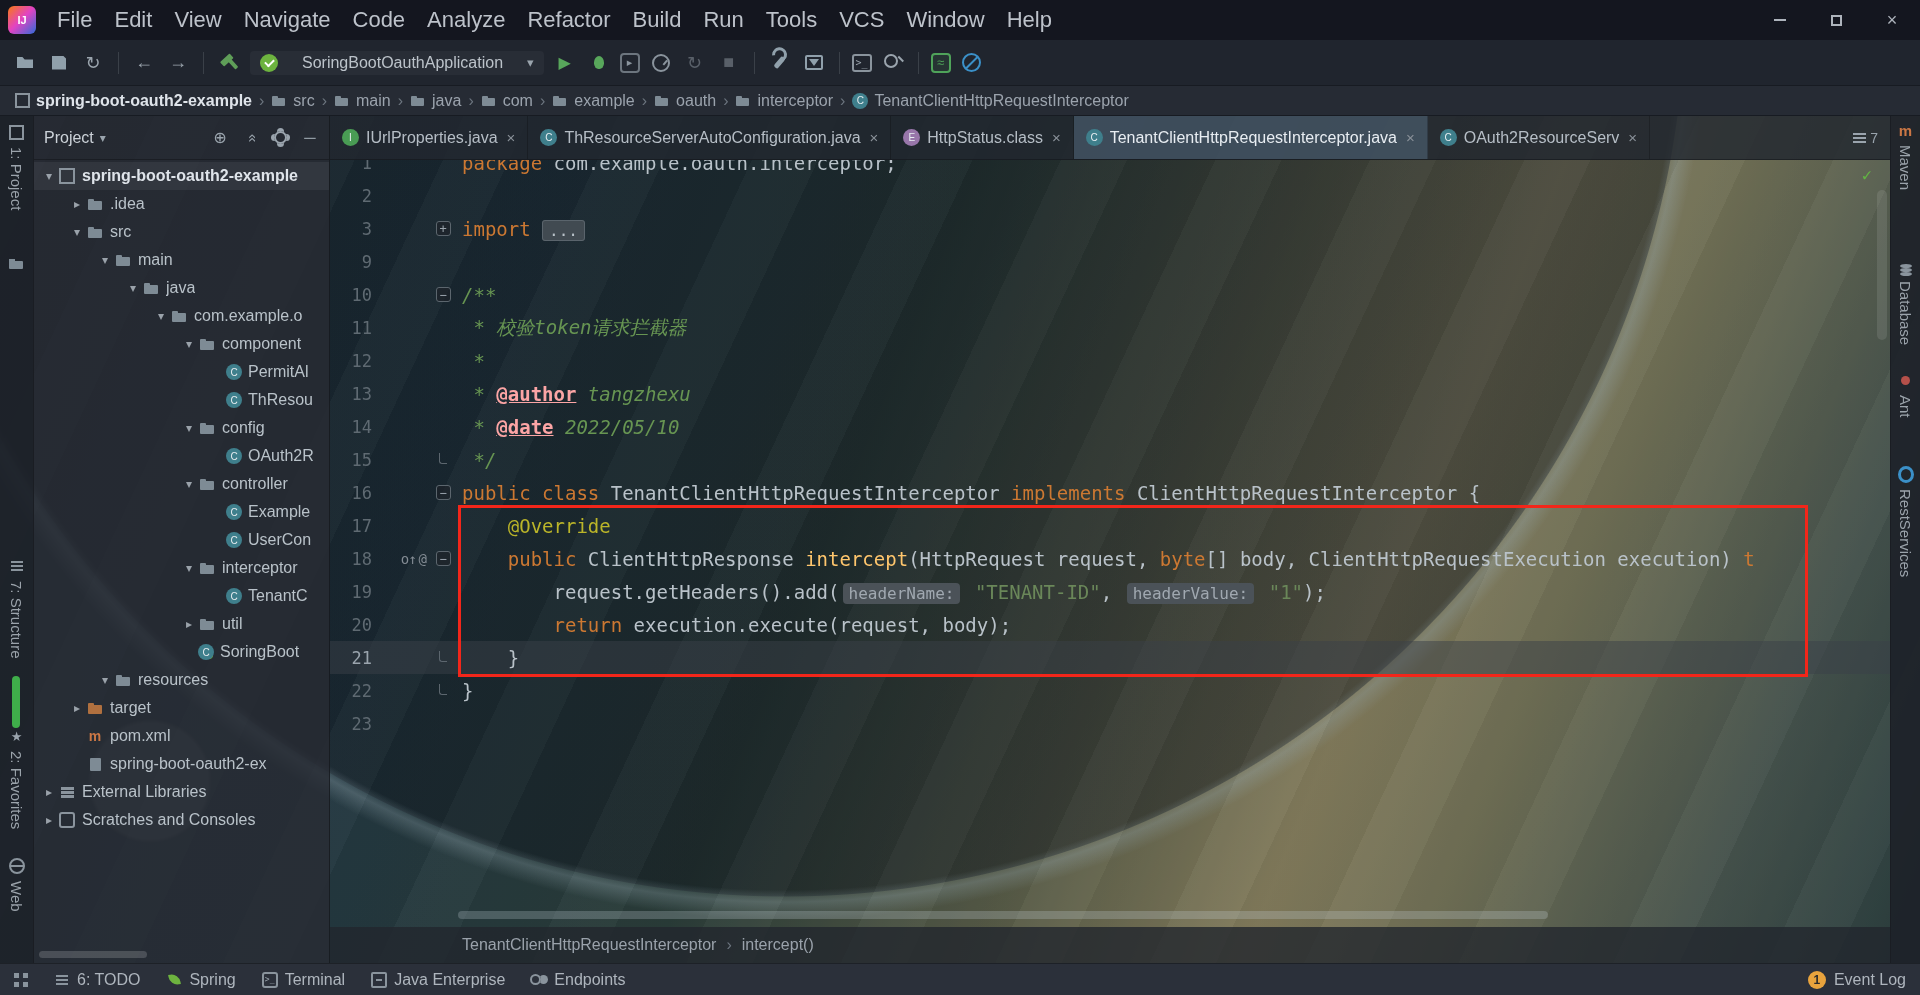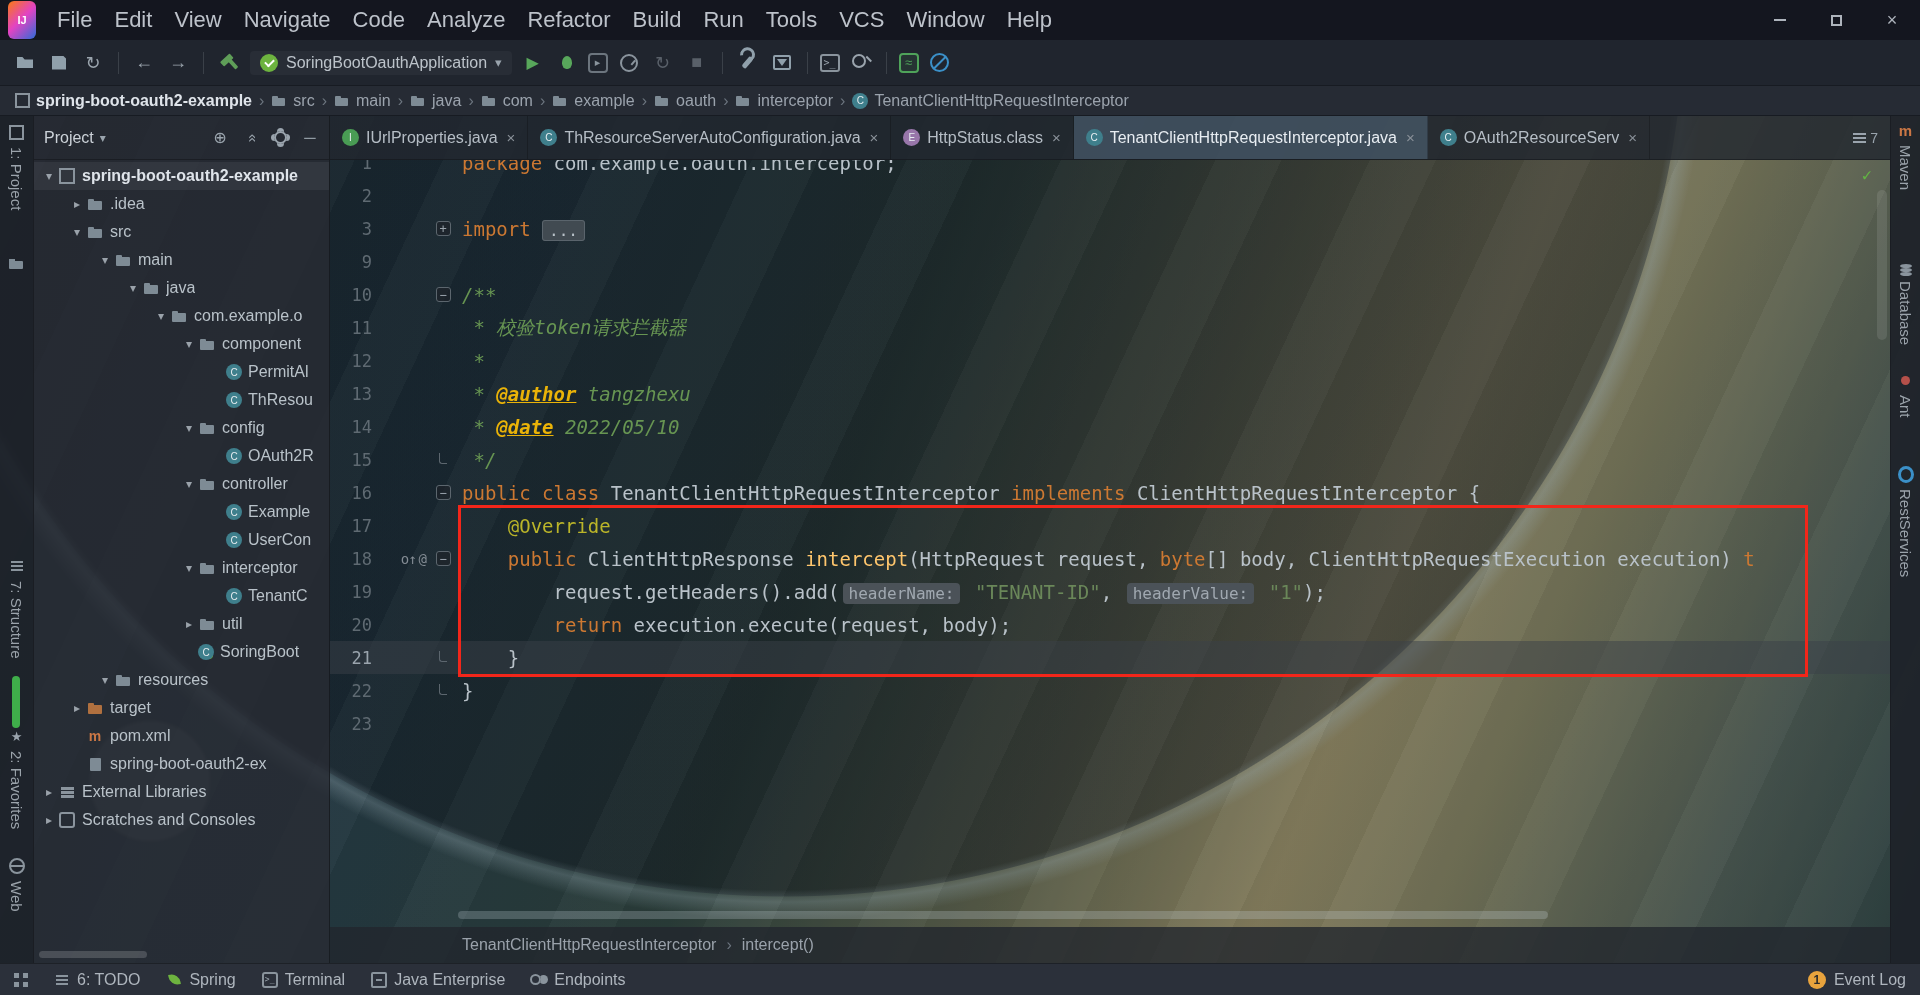--- a/index.html
+++ b/index.html
@@ -2,21 +2,21 @@
 <html><head>
 <meta charset="utf-8">
 <style>
   *{box-sizing:border-box;margin:0;padding:0}
   html,body{width:1920px;height:995px;overflow:hidden}
   body{font-family:"Liberation Sans","DejaVu Sans",sans-serif;background:#14161f;color:#b9c2c9;font-size:16px;-webkit-font-smoothing:antialiased}
   .ide{display:flex;flex-direction:column;width:1920px;height:995px}
 
   
   .titlebar{height:40px;background:#14161f;display:flex;align-items:center;padding:0 0 0 8px;flex:none;position:relative}
-  .logo{width:28px;height:38px;border-radius:6px;background:linear-gradient(135deg,#f97a12,#e343c3 48%,#2e6bd8);display:flex;align-items:center;justify-content:center;font-size:11px;font-weight:bold;color:#fff;margin-right:10px;flex:none}
+  .logo{width:28px;height:28px;border-radius:6px;background:linear-gradient(135deg,#f97a12,#e343c3 48%,#2e6bd8);display:flex;align-items:center;justify-content:center;font-size:11px;font-weight:bold;color:#fff;margin-right:10px;flex:none}
   .menus{display:flex;align-items:center}
   .menu-item{padding:0 11px;font-size:22px;color:#bdc2ca;cursor:default;line-height:40px}
   .win-title{position:absolute;left:0;right:0;text-align:center;font-size:16px;color:#7e848d;pointer-events:none}
   .win-controls{margin-left:auto;display:flex;align-items:center;height:100%}
   .wc{width:56px;height:100%;display:flex;align-items:center;justify-content:center;color:#aeb4bc;font-size:18px}
   .wc-min{width:12px;border-top:2px solid #aeb4bc;display:inline-block}
   .wc-max{width:11px;height:11px;border:2px solid #aeb4bc;display:inline-block}
 
   
   .toolbar{height:46px;background:#20252e;display:flex;align-items:center;gap:8px;padding:0 12px;flex:none;border-bottom:1px solid #171b22}
@@ -39,21 +39,21 @@
   .i-download::before{content:"";width:14px;height:11px;border:2px solid #90a0ab;border-radius:2px}
   .i-download::after{content:"";position:absolute;border:5px solid transparent;border-top:7px solid #90a0ab;transform:translate(0,2px)}
   .i-terminal{border:2px solid #8a949d;border-radius:3px;width:20px;height:18px;font-family:"DejaVu Sans Mono",monospace;font-size:10px;color:#9aa4ad}
   .i-terminal::before{content:">_"}
   .i-search::before{content:"";width:10px;height:10px;border:2px solid #9aa4ad;border-radius:50%;transform:translate(-2px,-2px)}
   .i-search::after{content:"";position:absolute;width:2px;height:7px;background:#9aa4ad;transform:rotate(-45deg) translate(8px,3px)}
   .i-monitor{border:2px solid #4fa35a;border-radius:4px;width:20px;height:20px;color:#4fa35a;font-size:13px;background:rgba(79,163,90,.12)}
   .i-monitor::before{content:"≈"}
   .i-power-save::before{content:"";width:15px;height:15px;border:2px solid #3b90c8;border-radius:50%}
   .i-power-save::after{content:"";position:absolute;width:2px;height:17px;background:#3b90c8;transform:rotate(45deg)}
-  .runcfg{display:flex;align-items:center;gap:8px;padding:3px 10px;border-radius:4px;background:rgba(255,255,255,.04);color:#bcc3ca;font-size:16px}
+  .runcfg{display:flex;align-items:center;gap:24px;padding:3px 10px;border-radius:4px;background:rgba(255,255,255,.04);color:#bcc3ca;font-size:16px}
   .i-springboot{width:18px;height:18px;border-radius:50%;background:#6db33f;position:relative;flex:none}
   .i-springboot::before{content:"";position:absolute;left:5px;top:5px;width:7px;height:4px;border-left:2px solid #fff;border-bottom:2px solid #fff;transform:rotate(-45deg)}
   .runcfg .dd{color:#9aa4ad;font-size:13px}
 
   
   .navbar{height:30px;background:#262b34;display:flex;align-items:center;padding:0 14px;flex:none;border-bottom:1px solid #171b22}
   #bc{display:flex;align-items:center;gap:7px;font-size:16px;color:#9ba3ad}
   .bc-item{display:flex;align-items:center;gap:6px}
   .bc-item.first .bcl{color:#dfe4ea;font-weight:bold}
   .bc-sep{color:#6b747e}
@@ -141,21 +141,21 @@
   .ln{width:52px;flex:none;text-align:right;padding-right:10px;font-size:17px;color:#5f6a72}
   .gi{width:48px;flex:none;display:flex;align-items:center;justify-content:flex-end;gap:3px;padding-right:4px}
   .g-override,.g-annotation{color:#848c94;font-size:14px;letter-spacing:-1px}
   .fd{width:26px;flex:none;display:flex;align-items:center;justify-content:center}
   .fm{width:15px;height:15px;border:1px solid #5c666e;border-radius:3px;background:rgba(30,34,40,.6);color:#9aa4ad;font-size:12px;display:flex;align-items:center;justify-content:center}
   .fm-end{width:8px;height:11px;border:none;border-left:1px solid #5c666e;border-bottom:1px solid #5c666e;border-radius:0 0 0 3px;background:transparent;margin-top:-2px}
   .codeln{white-space:pre;padding-left:6px;font-size:19px;color:#b9c2c9}
   .tk-k{color:#cc7832}
   .tk-p{color:#b9c2c9}
   .tk-c{color:#679552;font-style:italic}
-  .tk-ct{color:#eab308;font-style:italic;font-weight:bold;text-decoration:underline}
+  .tk-ct{color:#fca5a5;font-weight:bold;text-decoration:underline}
   .tk-s{color:#6a8759}
   .tk-a{color:#bbb529}
   .tk-m{color:#ffc66d}
   .tk-h{background:#4b5258;color:#a0a8b0;border-radius:4px;padding:1px 6px;margin:0 3px;font-size:16px}
   .tk-f{background:#414a51;color:#b9c2c9;border:1px solid #5a646c;border-radius:3px;padding:0 6px;font-size:16px}
   .redbox{position:absolute;left:128px;top:345px;width:1350px;height:172px;border:3px solid #f3261a;pointer-events:none}
   .echeck{position:absolute;top:5px;right:18px;color:#62b543;font-size:17px;font-weight:bold}
   .vscroll{position:absolute;top:30px;right:3px;width:10px;height:150px;background:rgba(255,255,255,.10);border-radius:5px}
   .hscroll{position:absolute;left:128px;bottom:8px;width:1090px;height:8px;background:rgba(200,210,220,.25);border-radius:4px}
 

